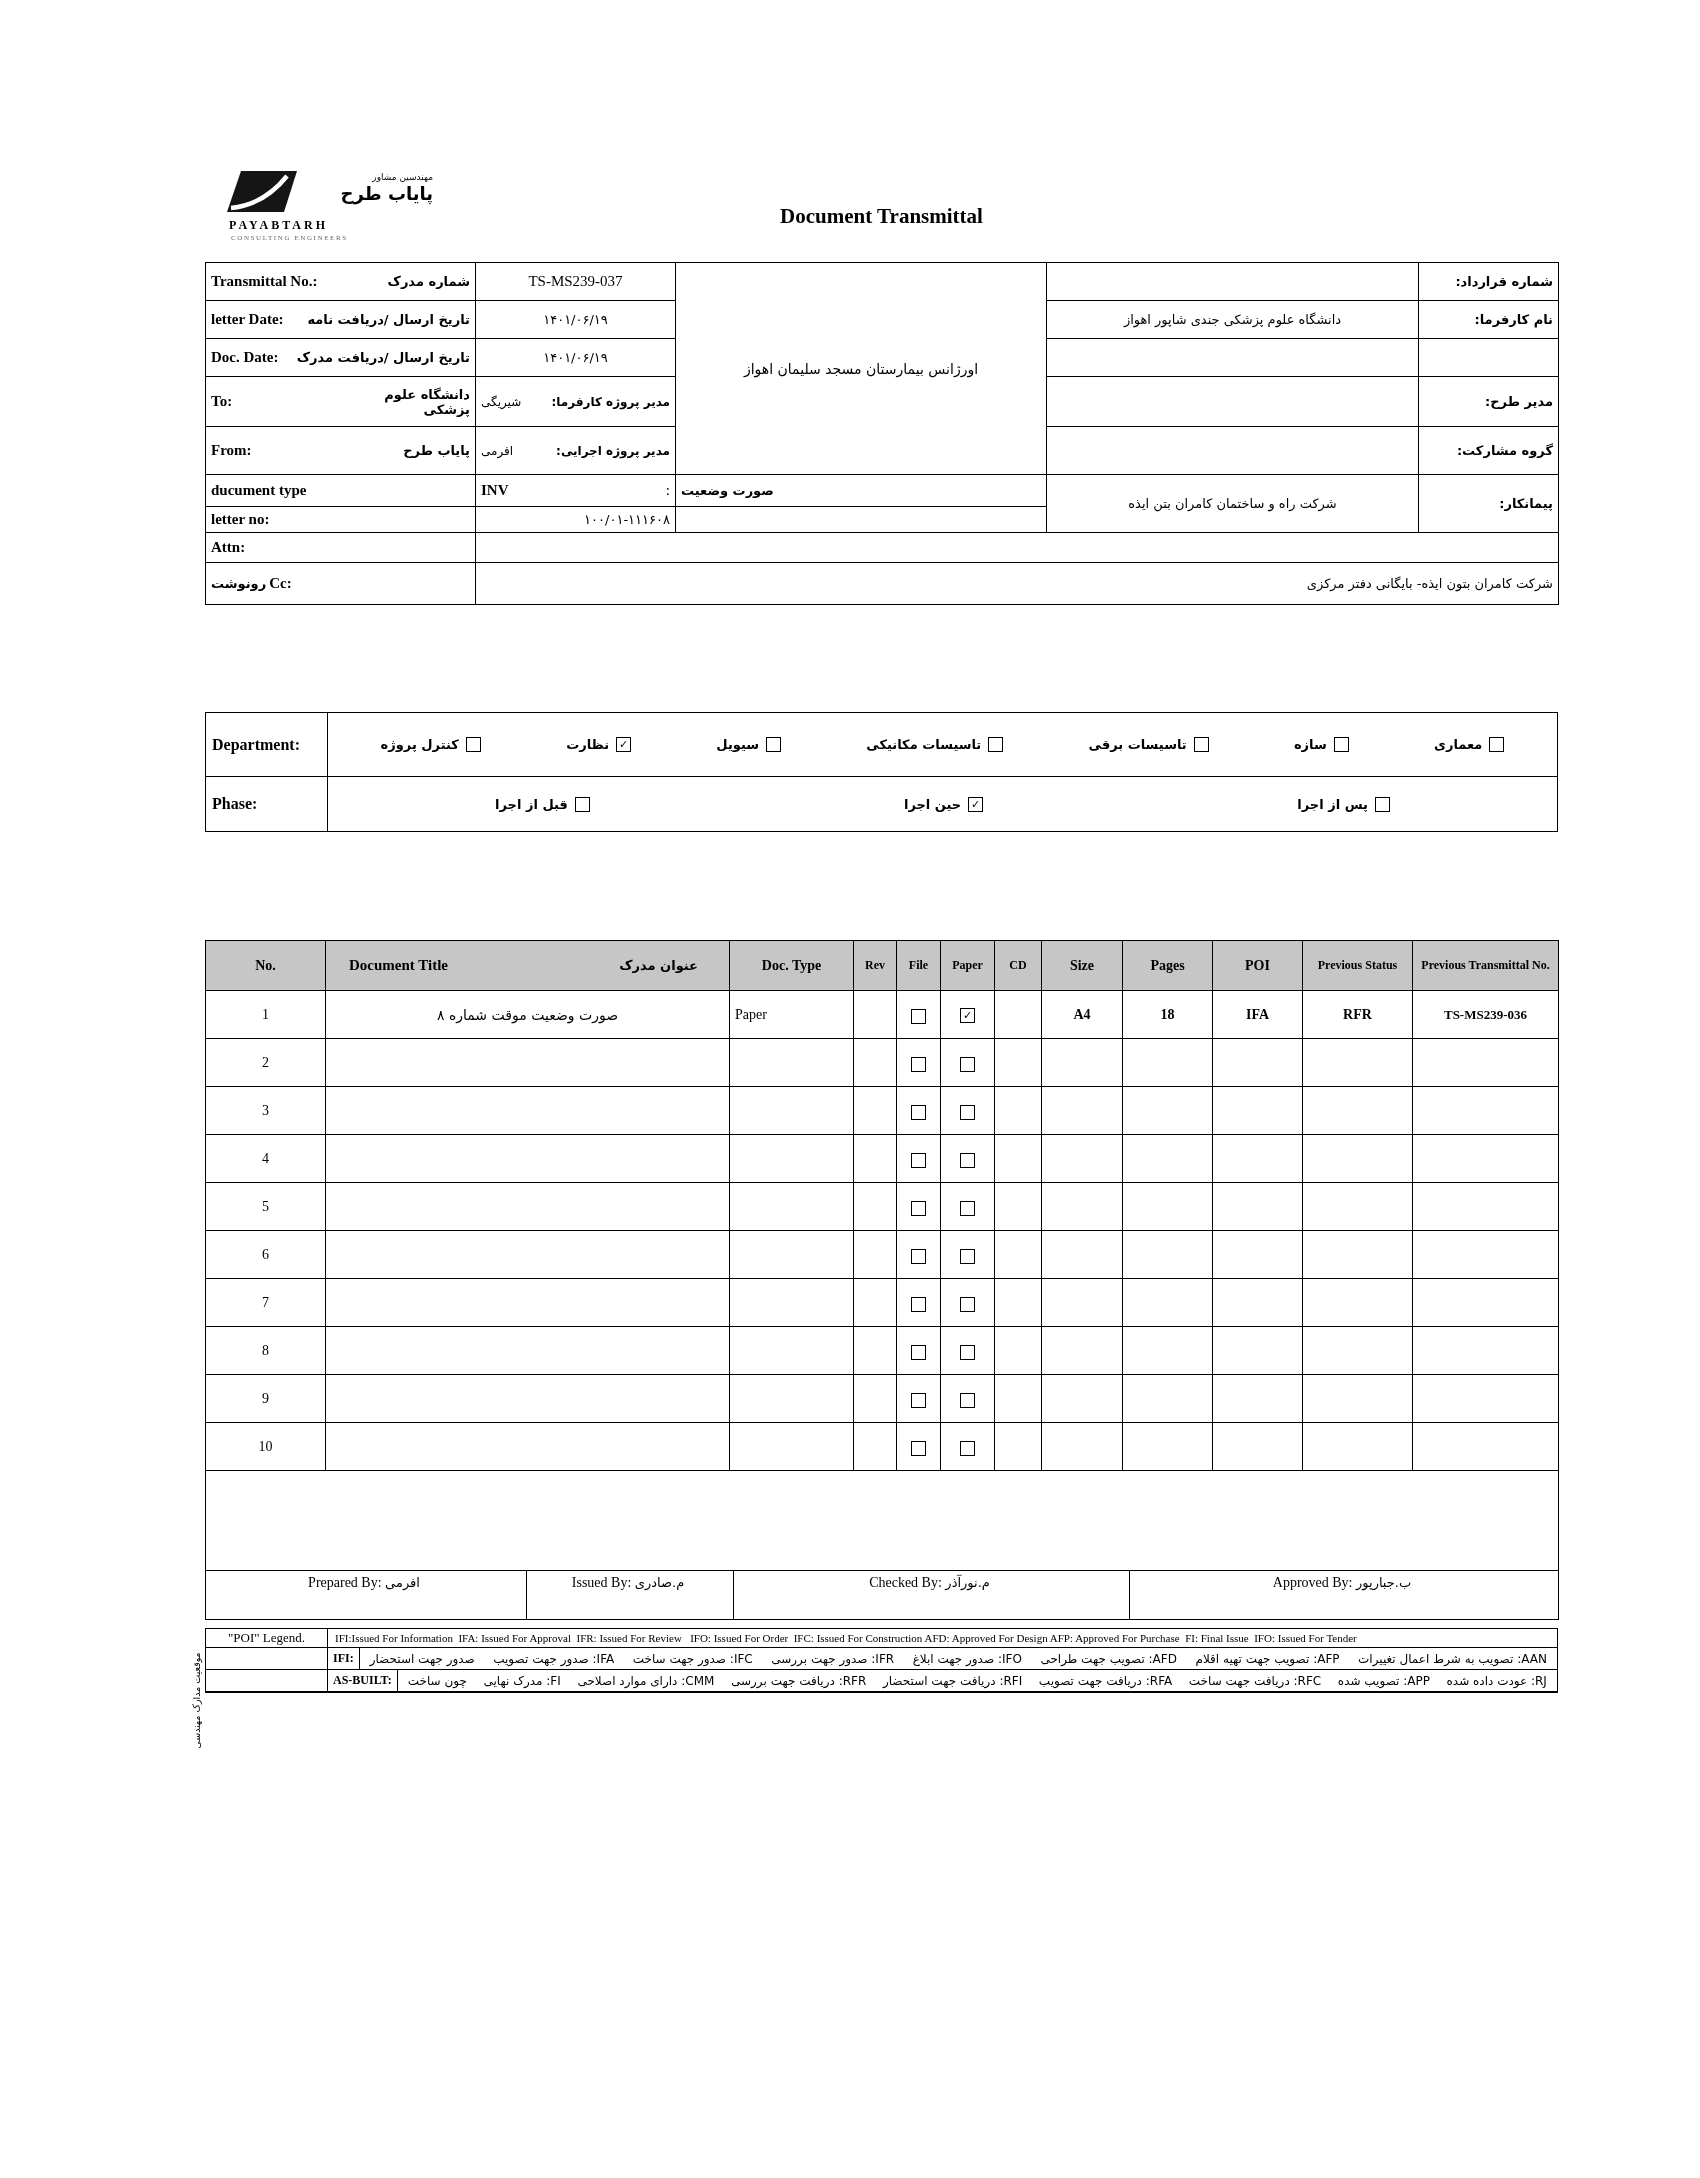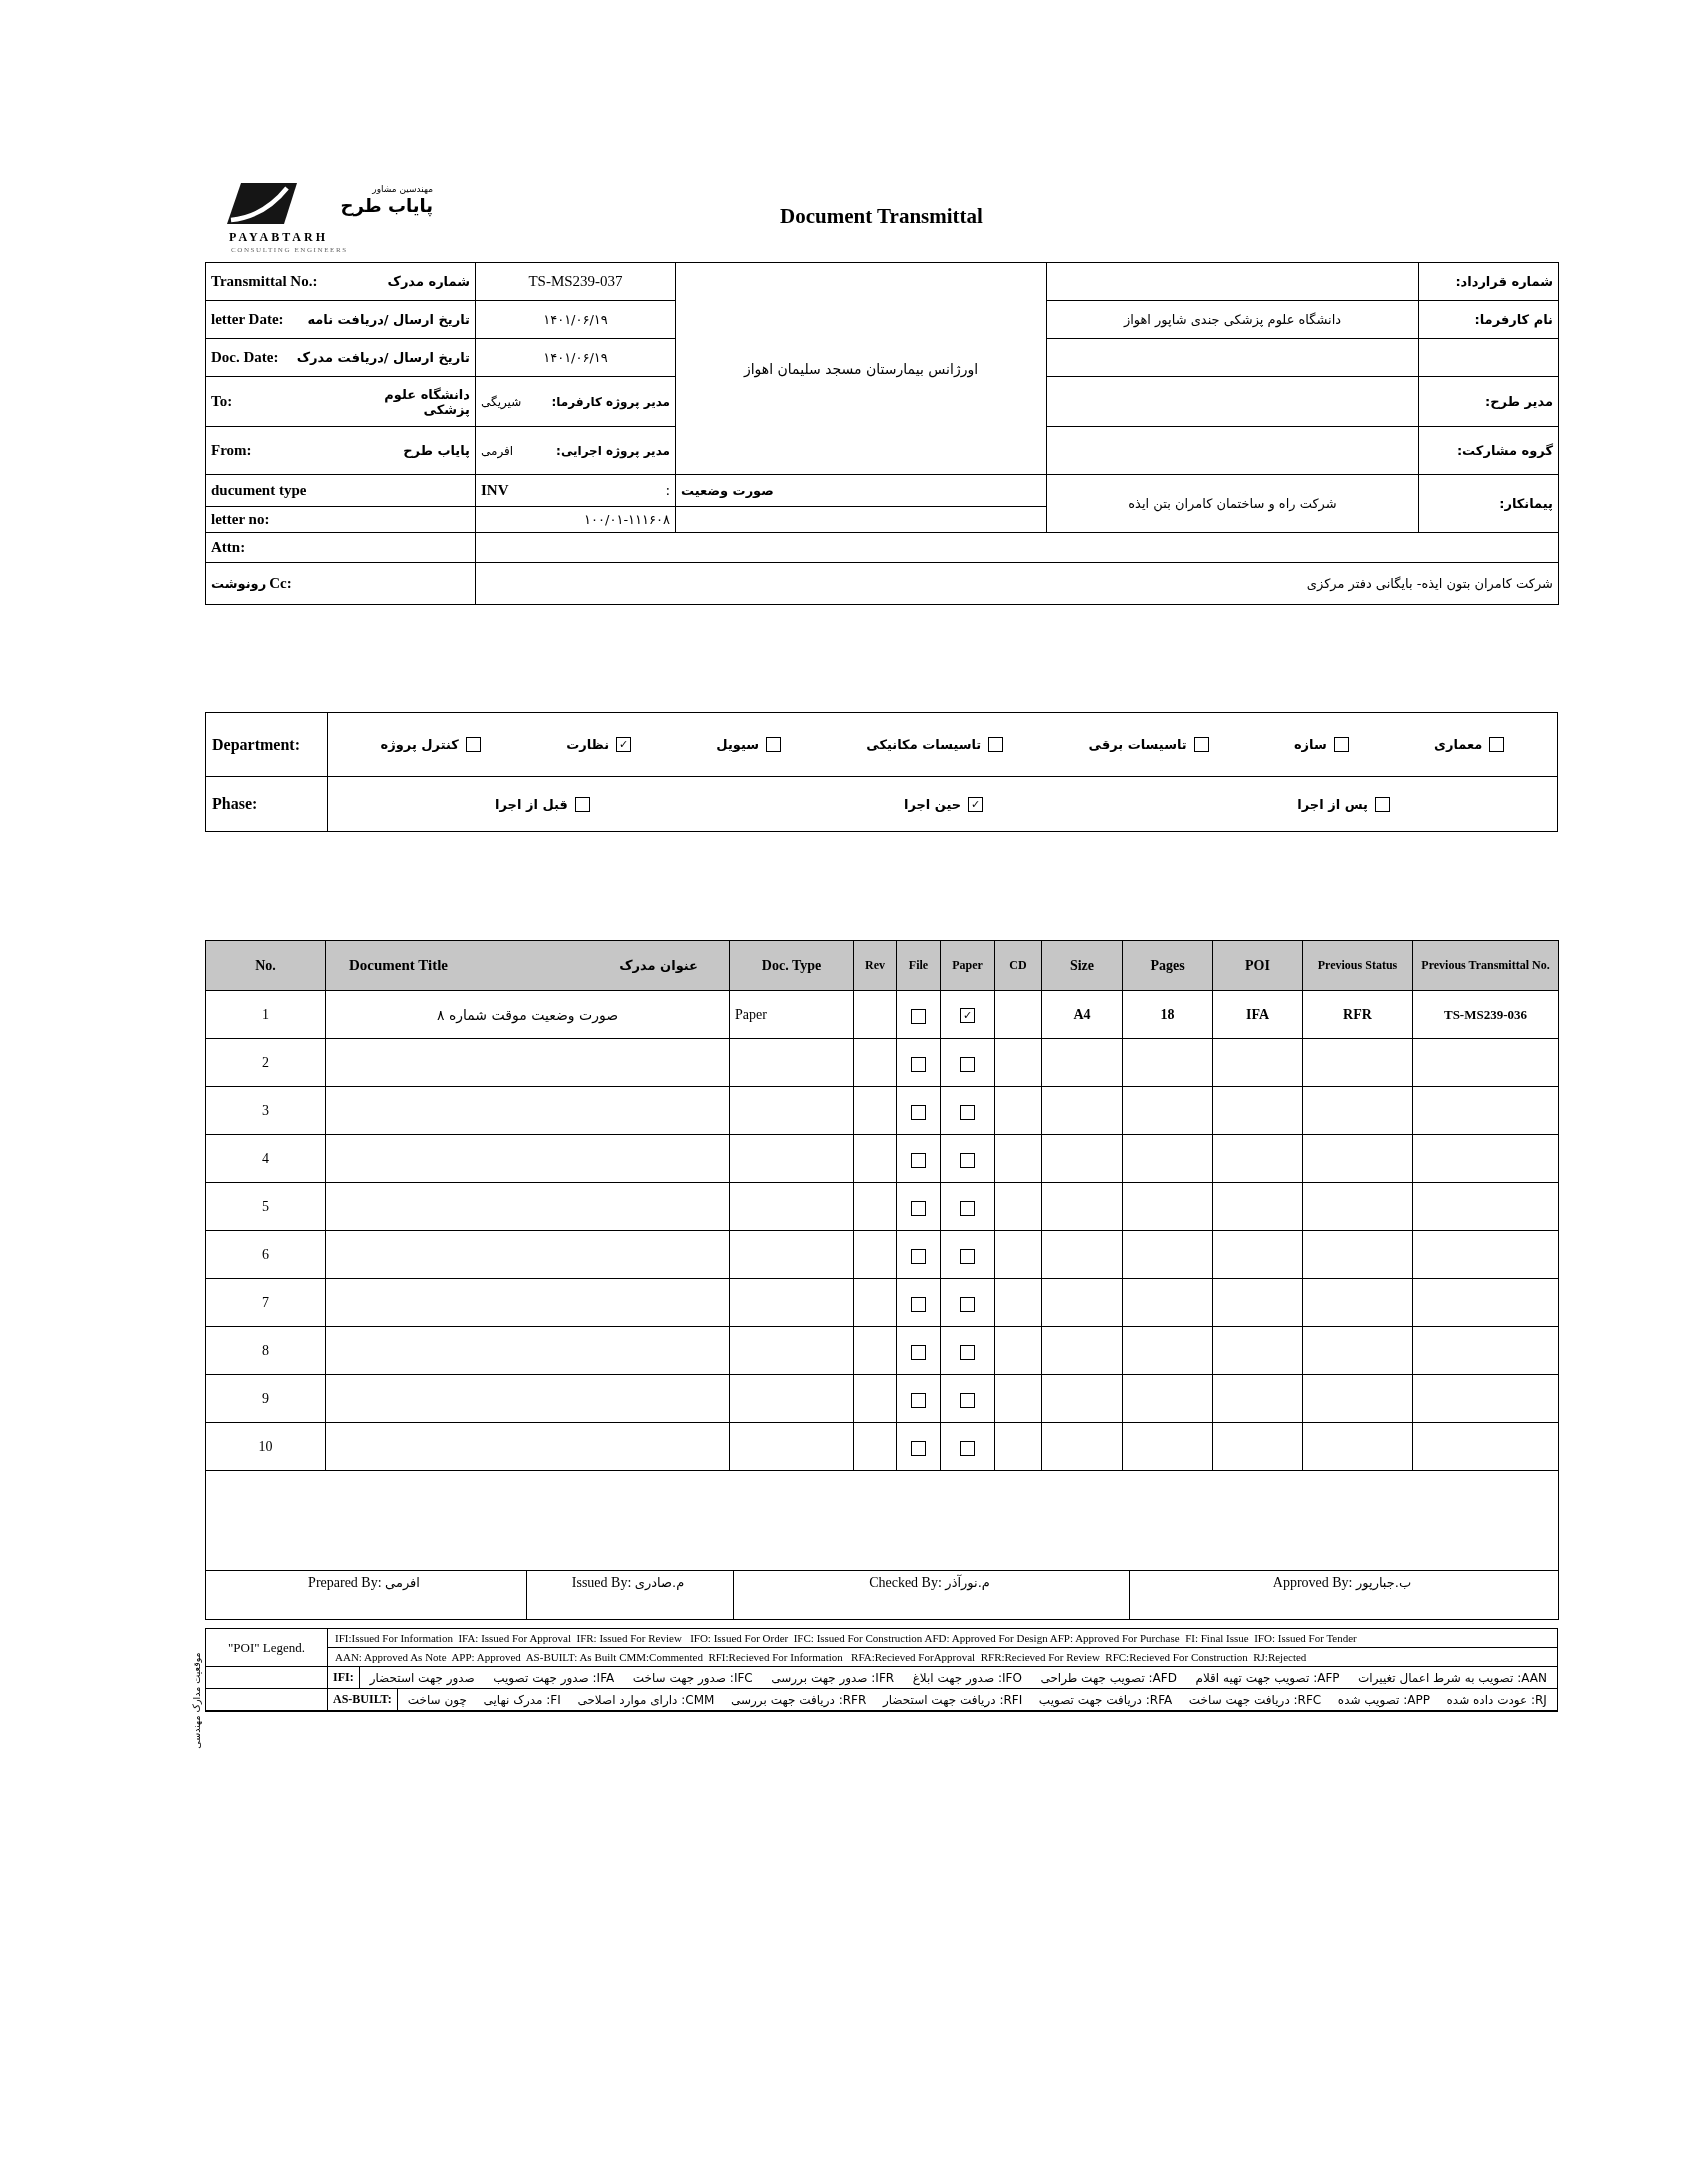--- a/index.html
+++ b/index.html
@@ -6,21 +6,21 @@
   html,body { background:#ffffff; }
   body { font-family:"Liberation Serif","DejaVu Serif",serif; color:#000; }
   .sheet { position:relative; width:1700px; height:2178px; background:#fff; overflow:hidden; }
   .form { position:absolute; left:205px; top:170px; width:1353px; }
   .fa { font-family:"DejaVu Sans",sans-serif; font-size:13px; }
   .b { font-weight:bold; }
 
   
   .hdr { position:relative; height:80px; }
   .title { position:absolute; left:0; right:0; top:34px; text-align:center; font-size:21px; font-weight:bold; }
-  .logo { position:absolute; left:22px; top:12px; width:230px; height:80px; }
+  .logo { position:absolute; left:22px; top:0; width:230px; height:80px; }
   .logo svg { position:absolute; left:0; top:0; }
   .logo-fa-tag { position:absolute; left:74px; top:2px; width:132px; text-align:right; font-size:9px; }
   .logo-fa-name { position:absolute; left:74px; top:13px; width:132px; text-align:right; font-size:18px; font-weight:bold; }
   .logo-en-name { position:absolute; left:2px; top:48px; font-size:12px; font-weight:bold; letter-spacing:3px; }
   .logo-en-tag { position:absolute; left:4px; top:64px; font-size:7px; color:#666; letter-spacing:1.6px; }
 
   table { border-collapse:collapse; width:1353px; table-layout:fixed; }
   td { border:1px solid #000; vertical-align:middle; font-size:15px; padding:1px 5px; overflow:hidden; }
   .ctr { text-align:center; }
   .ra { text-align:right; }
@@ -520,21 +520,20 @@
           </td>
         </tr>
       </tbody>
     </table>
 
     <div class="legend">
       <div class="lgrow">
         <div class="lgl">"POI" Legend.</div>
         <div class="lgen">
           <div class="lgenl">IFI:Issued For Information  IFA: Issued For Approval  IFR: Issued For Review   IFO: Issued For Order  IFC: Issued For Construction AFD: Approved For Design AFP: Approved For Purchase  FI: Final Issue  IFO: Issued For Tender</div>
-          <div class="lgenl">AAN: Approved As Note  APP: Approved  AS-BUILT: As Built CMM:Commented  RFI:Recieved For Information   RFA:Recieved ForApproval  RFR:Recieved For Review  RFC:Recieved For Construction  RJ:Rejected</div>
         </div>
       </div>
       <div class="lgrow">
         <div class="lgl2"></div>
         <div class="lgcode">IFI:</div>
         <div class="lgitems">
 
         <span class="fa lgit">صدور جهت استحضار</span>
             <span class="fa lgit">صدور جهت تصویب :IFA</span>
             <span class="fa lgit">صدور جهت ساخت :IFC</span>

